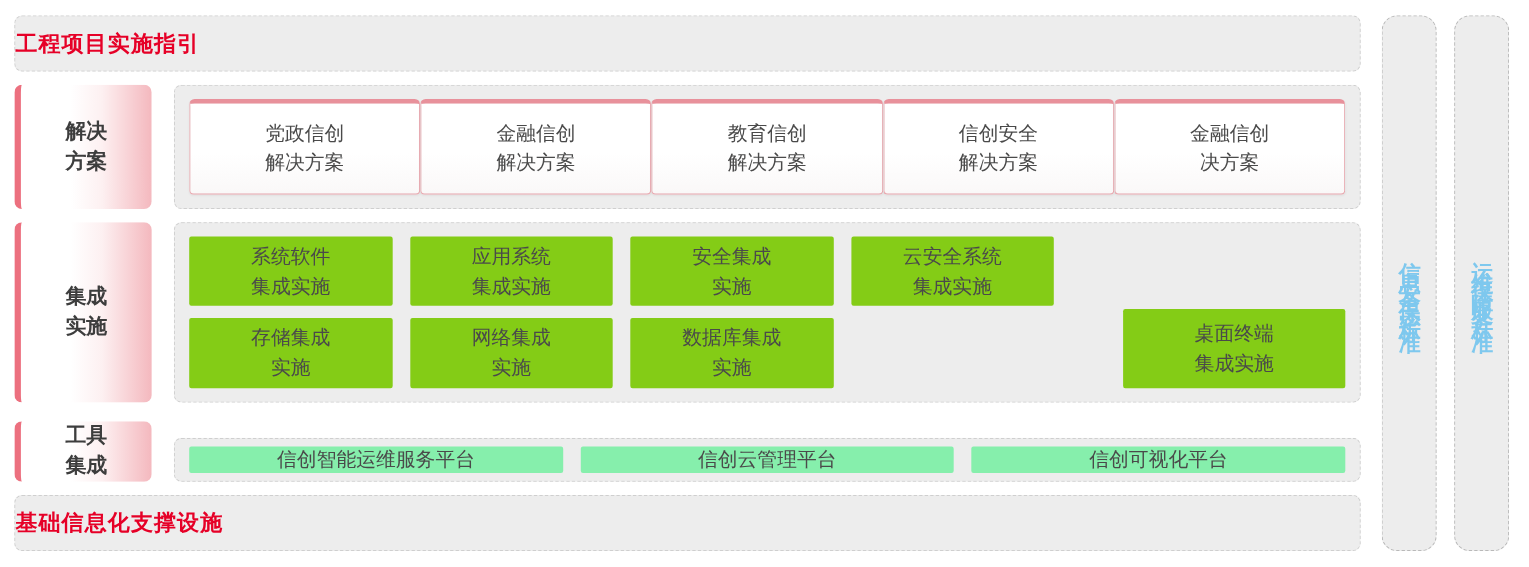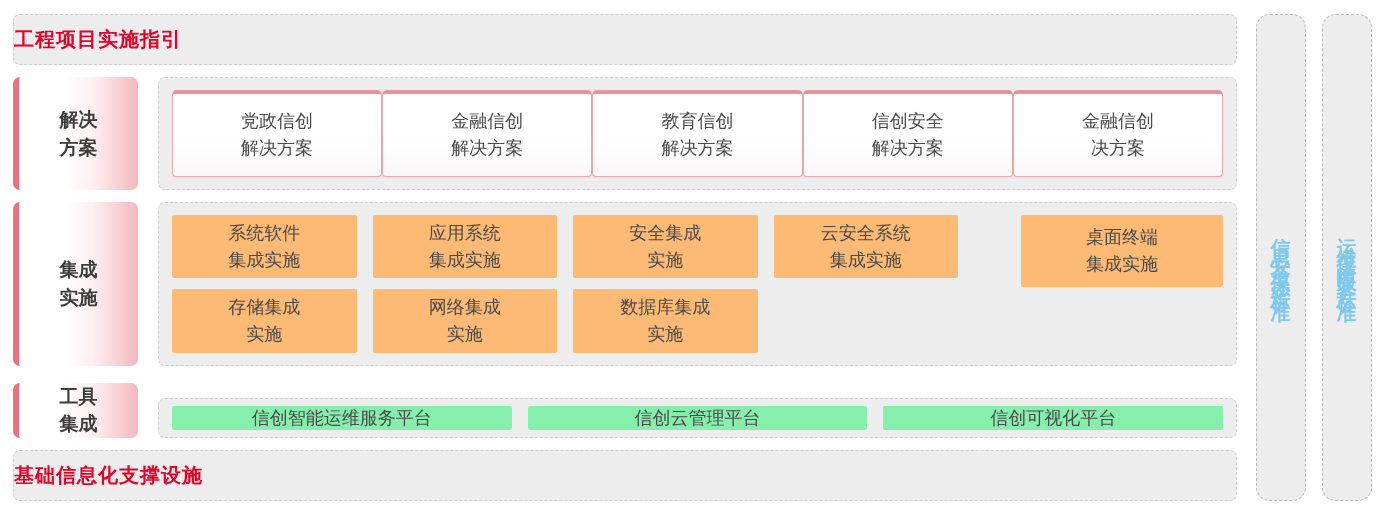--- a/index.html
+++ b/index.html
@@ -127,25 +127,25 @@
   .int-left {
     flex: 1 1 auto;
     display: grid;
     grid-template-columns: repeat(4, 1fr);
     grid-auto-rows: 1fr;
     gap: 11px 16px;
   }
   .int-right {
     flex: 0 0 202px;
     display: flex;
-    align-items: flex-start;
+    align-items: flex-end;
     padding-left: 47px;
   }
   .plain-card {
-    background: #fdba74;
+    background: #84cc16;
     border-radius: 2px;
     display: flex;
     align-items: center;
     justify-content: center;
     text-align: center;
     color: #4a4a4a;
     font-size: 18px;
     line-height: 1.5;
     white-space: pre-line;
     box-sizing: border-box;

